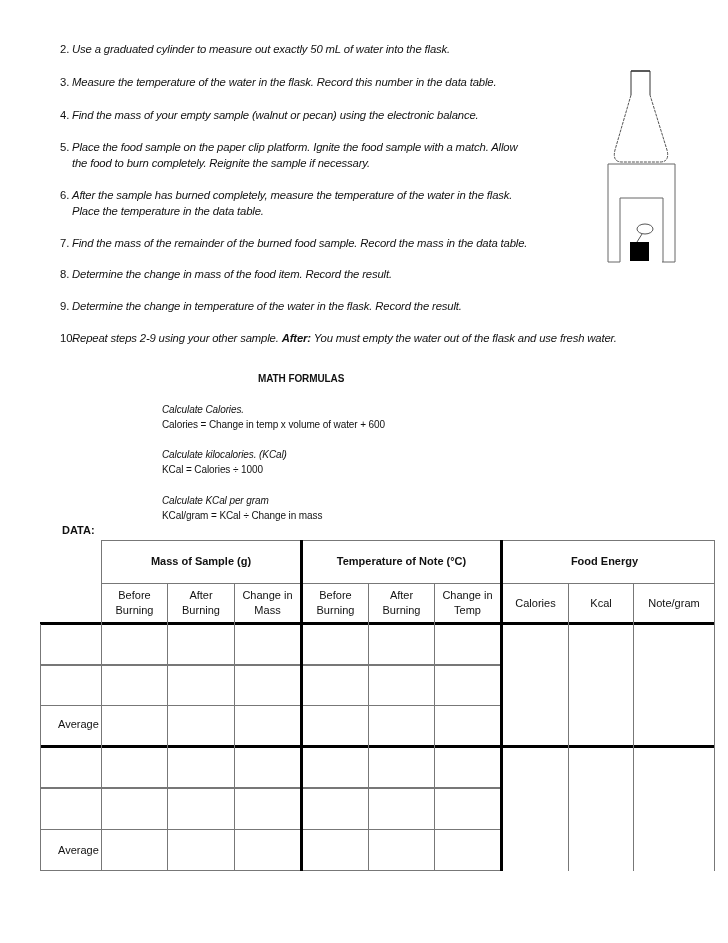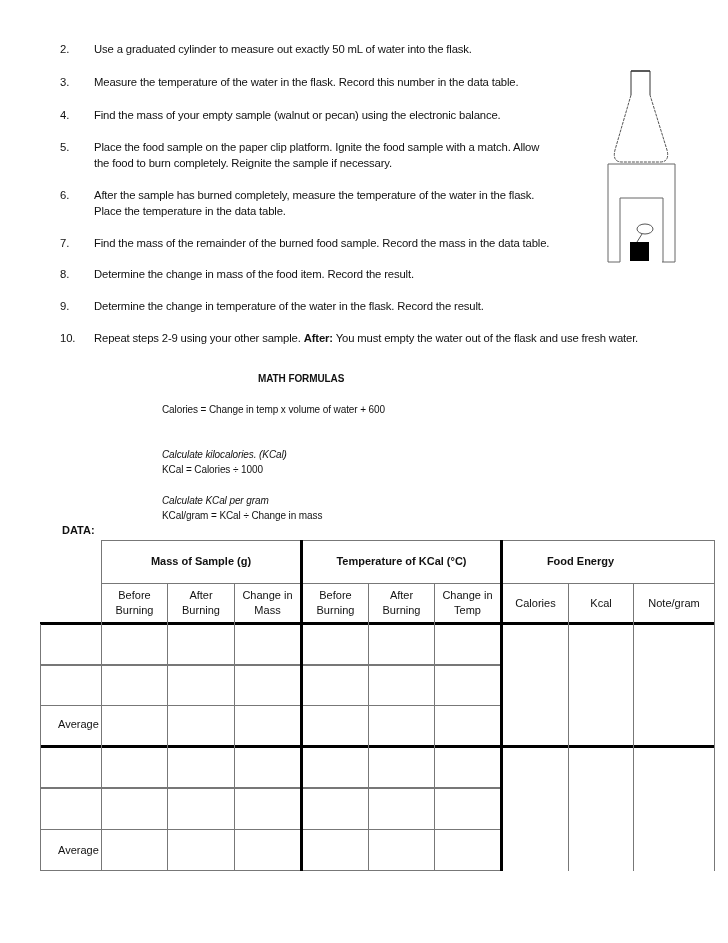--- a/index.html
+++ b/index.html
@@ -1,20 +1,20 @@
 <!DOCTYPE html>
 <html><head>
 <meta charset="utf-8">
 <style>
   html, body { margin: 0; padding: 0; background: #ffffff; }
   body { width: 728px; height: 943px; position: relative; overflow: hidden;
          font-family: "Liberation Sans", sans-serif; color: #111; }
   .step { position: absolute; left: 60px; font-size: 11.3px; line-height: 16px; letter-spacing: -0.15px; }
   .step .num { position: absolute; left: 0; top: 0; width: 20px; }
-  .step .txt { position: absolute; left: 34px; top: 0; white-space: nowrap; }
+  .step .txt { position: absolute; left: 12px; top: 0; white-space: nowrap; font-style: italic; }
   .step b { font-weight: bold; }
   .formulas-title { position: absolute; left: 258px; top: 373px; font-size: 10px; font-weight: bold; letter-spacing: -0.1px; }
   .formula { position: absolute; left: 162px; font-size: 10px; line-height: 15px; letter-spacing: -0.1px; white-space: nowrap; }
   .formula .lbl { font-style: italic; display: block; }
   .data-label { position: absolute; left: 62px; top: 524px; font-size: 11px; font-weight: bold; }
   .page-num { position: absolute; left: 58px; top: 912px; font-family: "Liberation Serif", serif; font-size: 13px; margin-top: 47px; }
   .figure { position: absolute; left: 600px; top: 65px; width: 90px; height: 205px; }
 
   
   .tbl { position: absolute; left: 0; top: 0; width: 728px; height: 819px; pointer-events: none; }
@@ -84,20 +84,21 @@
   </g>
   <g>
     <ellipse cx="45" cy="164" rx="8" ry="5" fill="none" stroke="#555" stroke-width="1"></ellipse>
     <line x1="42" y1="169" x2="37" y2="177" stroke="#555" stroke-width="1"></line>
     <rect x="30" y="177" width="19" height="19" fill="#000"></rect>
   </g>
 </svg>
 
 <div class="formulas-title">MATH FORMULAS</div>
 <div class="formula" style="top:402px">
+  <span class="lbl">Calculate Calories.</span>
   <span>Calories = Change in temp x volume of water + 600</span>
 </div>
 <div class="formula" style="top:447px">
   <span class="lbl">Calculate kilocalories. (KCal)</span>
   <span>KCal = Calories ÷ 1000</span>
 </div>
 <div class="formula" style="top:493px">
   <span class="lbl">Calculate KCal per gram</span>
   <span>KCal/gram = KCal ÷ Change in mass</span>
 </div>
@@ -122,22 +123,22 @@
   <div class="vline" style="left:234px;top:583px;width:1px;height:288px"></div>
   <div class="vline thick" style="left:300px;top:540px;width:3px;height:331px"></div>
   <div class="vline" style="left:368px;top:583px;width:1px;height:288px"></div>
   <div class="vline" style="left:434px;top:583px;width:1px;height:288px"></div>
   <div class="vline thick" style="left:500px;top:540px;width:3px;height:331px"></div>
   <div class="vline" style="left:568px;top:583px;width:1px;height:288px"></div>
   <div class="vline" style="left:633px;top:583px;width:1px;height:288px"></div>
   <div class="vline" style="left:714px;top:540px;width:1px;height:331px"></div>
 
   <div class="cell-text bold" style="left:102px;top:554px;width:198px">Mass of Sample (g)</div>
-  <div class="cell-text bold" style="left:303px;top:554px;width:197px">Temperature of KCal (°C)</div>
-  <div class="cell-text bold" style="left:475px;top:554px;width:211px">Food Energy</div>
+  <div class="cell-text bold" style="left:303px;top:554px;width:197px">Temperature of Note (°C)</div>
+  <div class="cell-text bold" style="left:499px;top:554px;width:211px">Food Energy</div>
 
   <div class="cell-text" style="left:102px;top:588px;width:65px;white-space:pre-line">Before
 Burning</div>
   <div class="cell-text" style="left:168px;top:588px;width:66px;white-space:pre-line">After
 Burning</div>
   <div class="cell-text" style="left:235px;top:588px;width:65px;white-space:pre-line">Change in
 Mass</div>
   <div class="cell-text" style="left:303px;top:588px;width:65px;white-space:pre-line">Before
 Burning</div>
   <div class="cell-text" style="left:369px;top:588px;width:65px;white-space:pre-line">After

